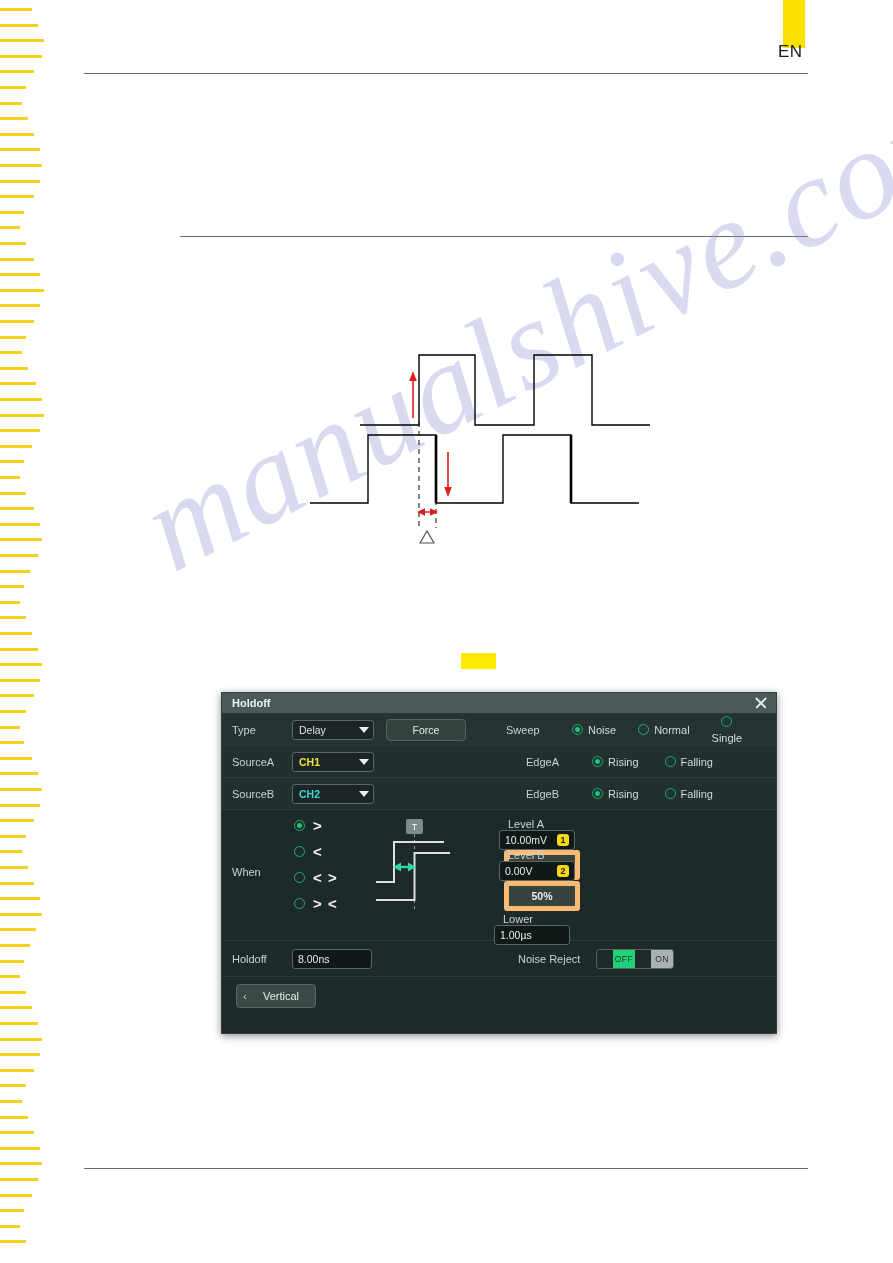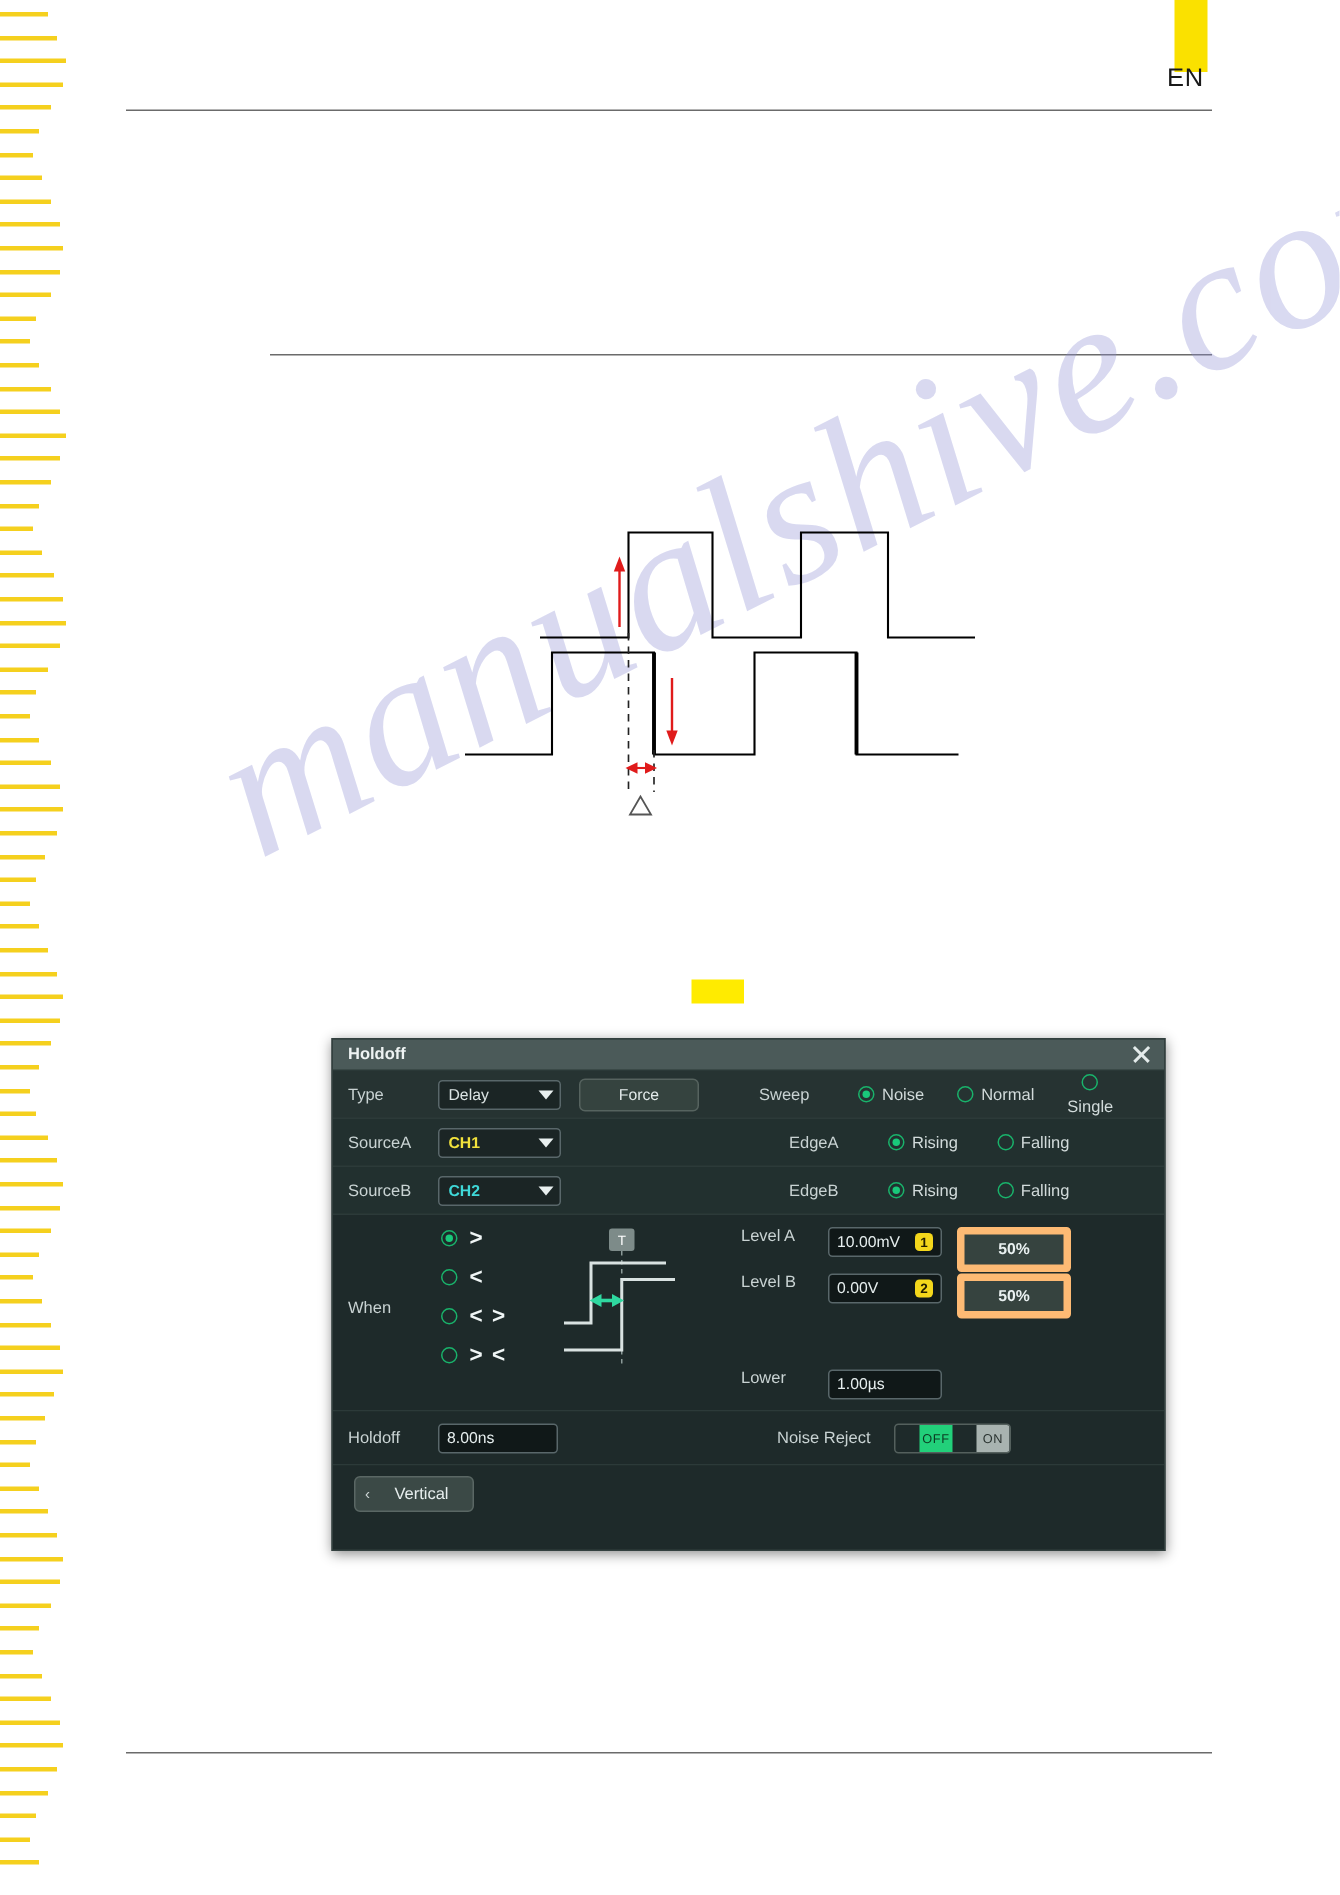--- a/index.html
+++ b/index.html
@@ -219,22 +219,23 @@
   .when-sym {
     font-size: 15px; font-weight: bold; color: #f0f6f6;
     letter-spacing: 1px;
     line-height: 1;
   }
   .when-fig { position: absolute; left: 150px; top: 6px; }
 
   .mid-right { flex: 1; position: relative; }
   .field-row {
     position: absolute;
-    display: flex; 
+    display: flex; align-items: center;
     left: 12px;
+    flex-direction: column;
   }
   .field-row .flbl { width: 58px; font-size: 11px; color: #c9d3d3; }
   .valbox {
     width: 76px; height: 20px;
     background: #101818;
     border: 1px solid #59676a;
     border-radius: 3px;
     display: flex; align-items: center;
     padding: 0 5px;
     box-sizing: border-box;

